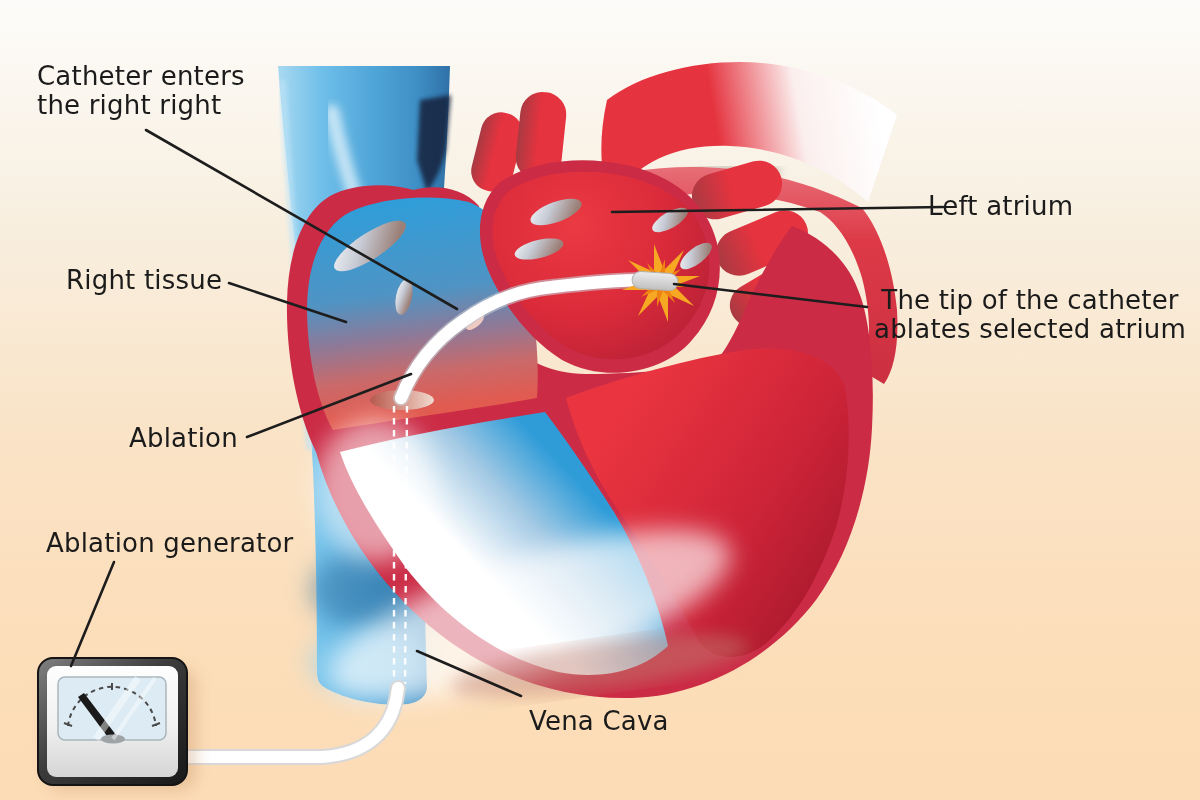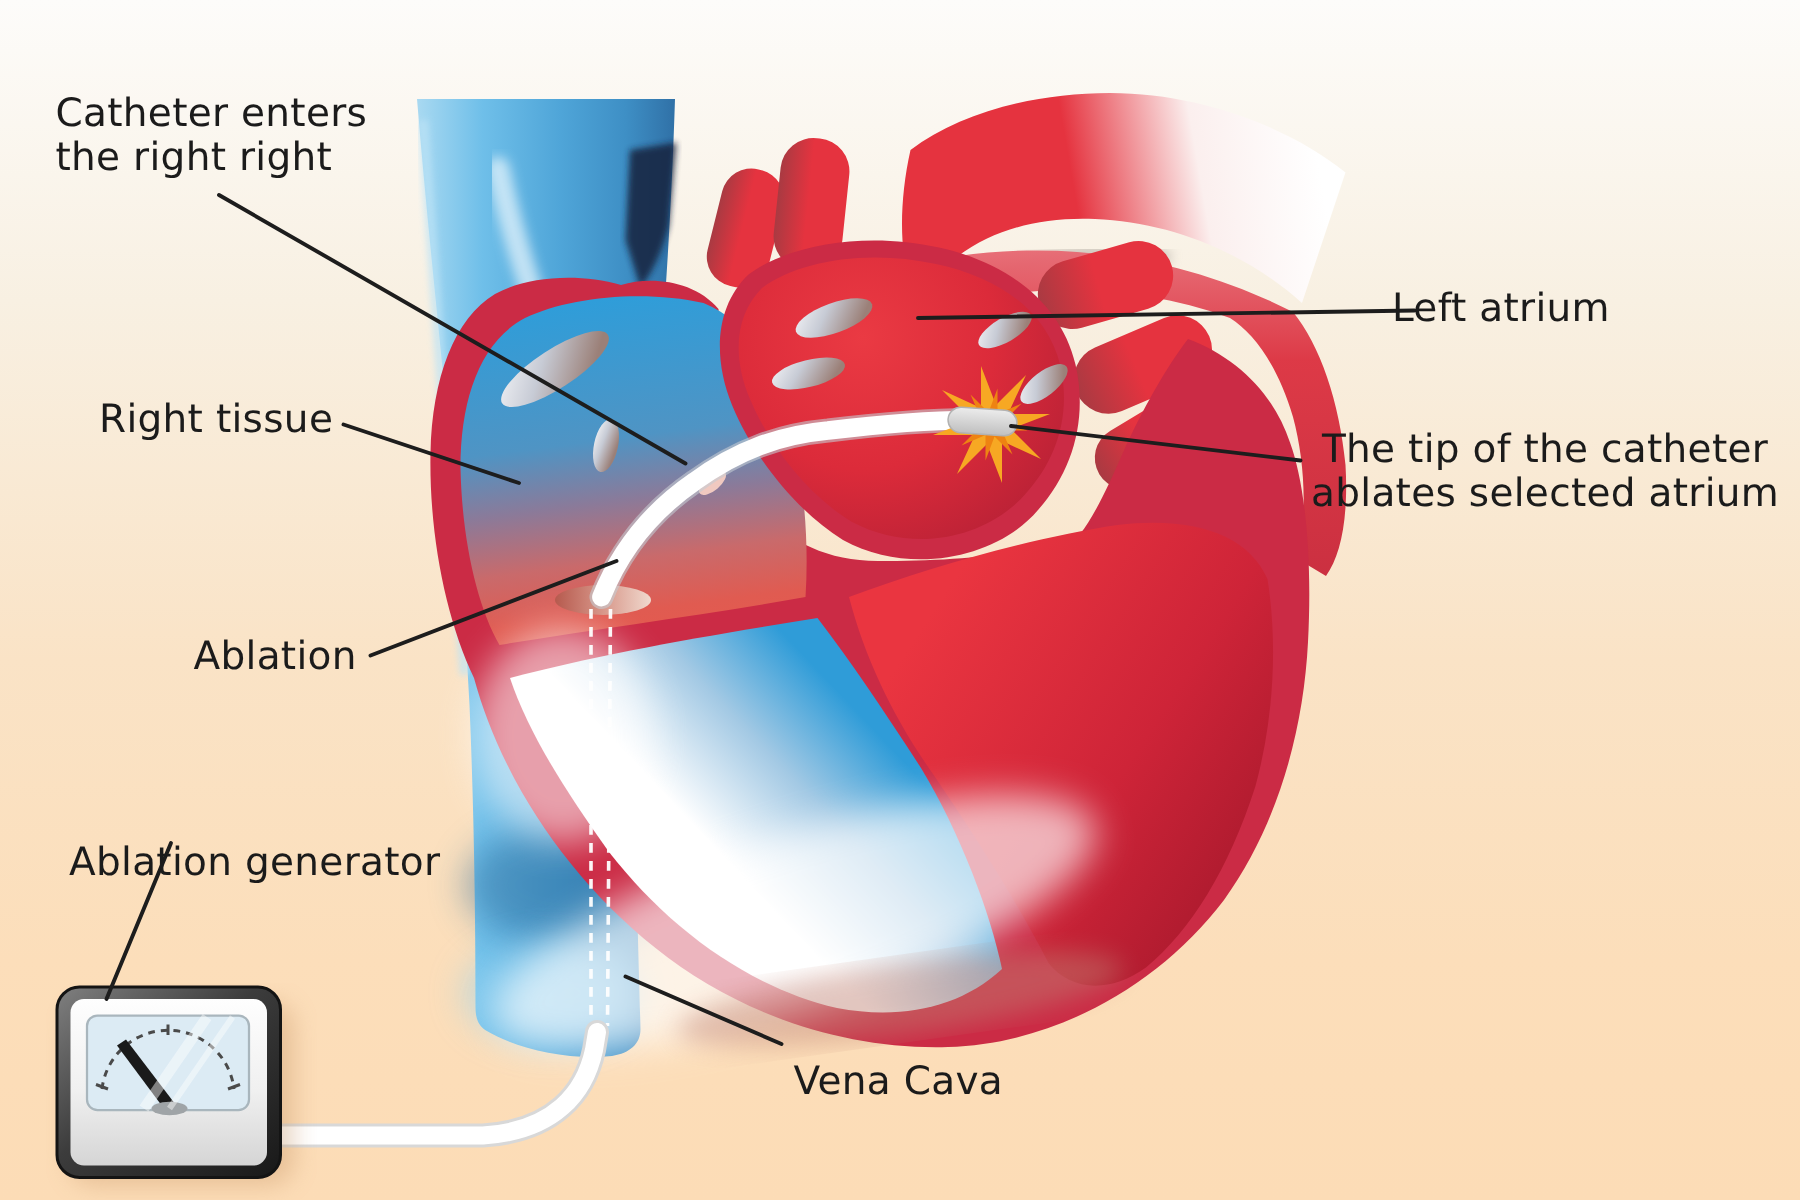--- a/index.html
+++ b/index.html
@@ -11,21 +11,21 @@
   }
   #art{position:absolute;left:0;top:0;width:1200px;height:800px;display:block;}
   .label{
     position:absolute;
     font-size:26px;line-height:1.12;
     color:#1b1b1b;white-space:nowrap;letter-spacing:0.2px;
   }
   .lbl-catheter-enters{left:37px;top:62px;}
   .lbl-right-atrium{left:66px;top:266px;}
   .lbl-catheter{left:129px;top:424px;}
-  .lbl-ablation-generator{left:46px;top:529px;margin-top:32px;}
+  .lbl-ablation-generator{left:46px;top:529px;}
   .lbl-vena-cava{left:529px;top:687px;margin-top:20px;}
   .lbl-left-atrium{left:928px;top:192px;}
   .lbl-catheter-tip{left:874px;top:286px;text-align:center;}
 </style>
 </head>
 <body>
 
 <div id="stage">
 
 <svg id="art" viewBox="0 0 1200 800">

